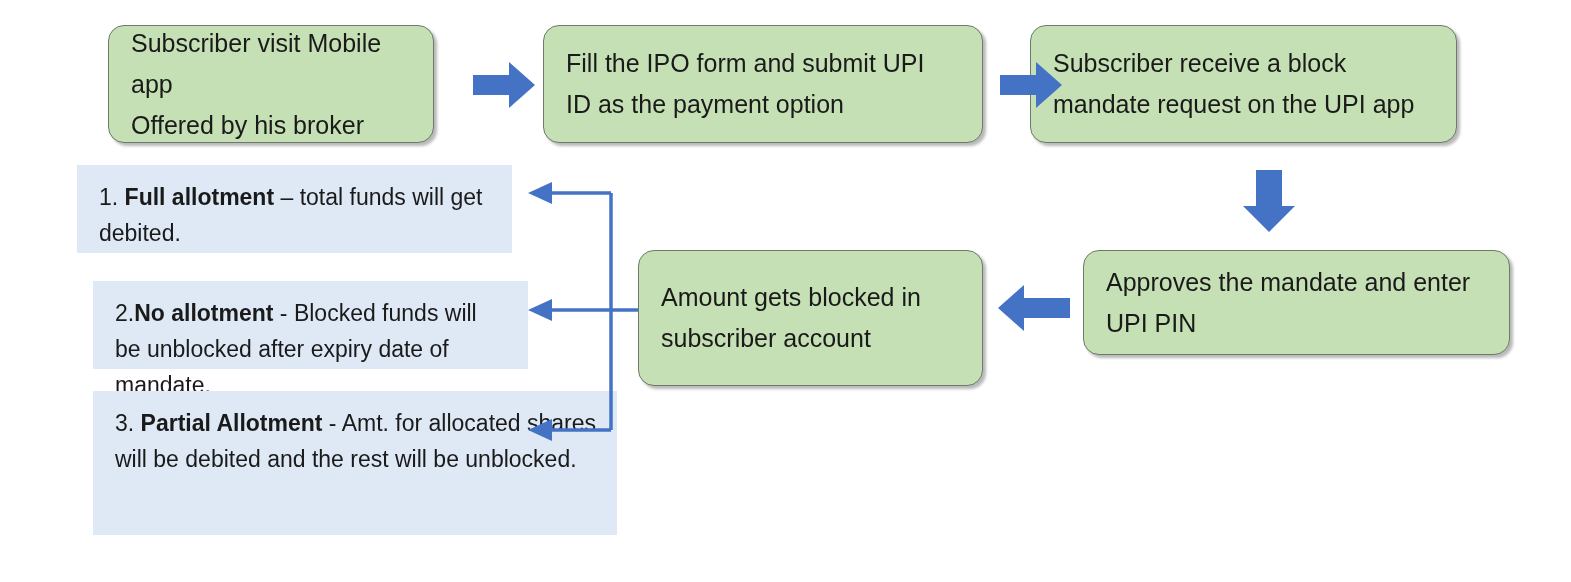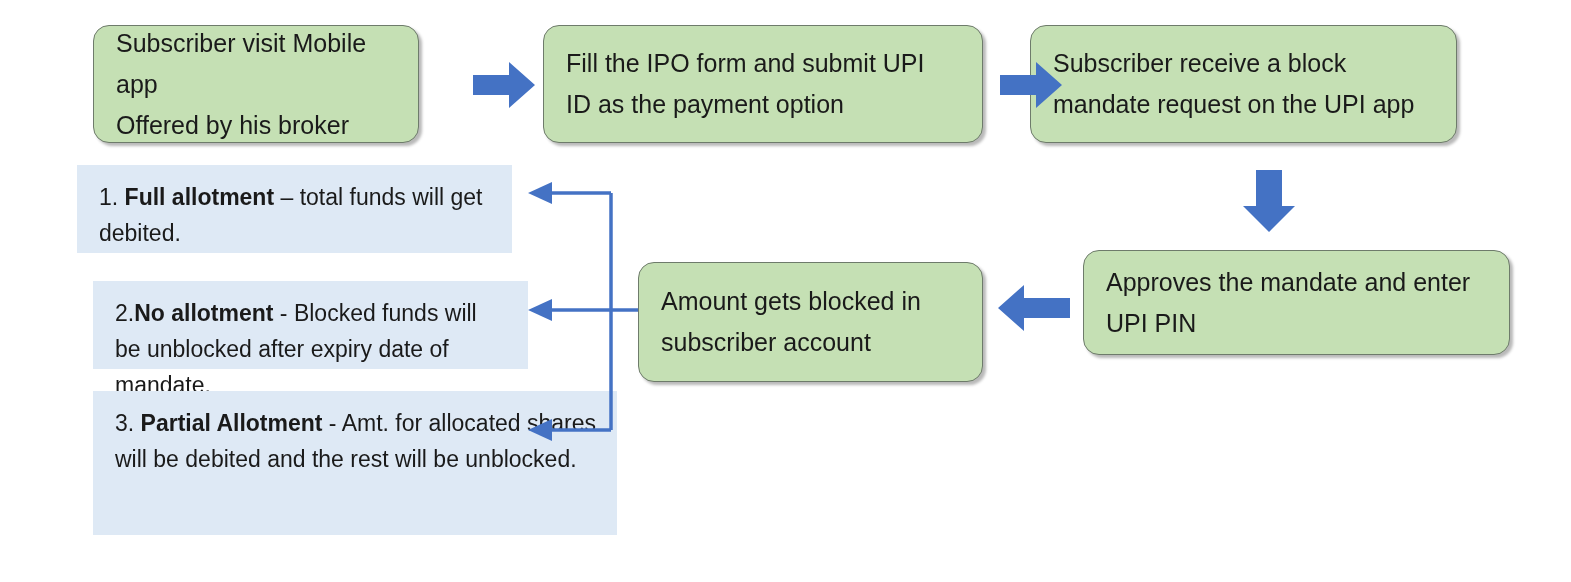--- a/index.html
+++ b/index.html
@@ -49,41 +49,41 @@
   .blockarrow{position:absolute;}
 
   
   #connectors{position:absolute;left:0;top:0;width:1571px;height:582px;}
 </style>
 </head>
 <body>
 
 <div id="stage">
 
-  <div class="gbox" style="left:93px;top:25px;width:326px;height:118px;">
+  <div class="gbox" style="left:108px;top:25px;width:326px;height:118px;">
     <div class="txt">Subscriber visit Mobile app
 Offered by his broker</div>
   </div>
 
   <div class="gbox" style="left:543px;top:25px;width:440px;height:118px;">
     <div class="txt">Fill the IPO form and submit UPI
 ID as the payment option</div>
   </div>
 
   <div class="gbox" style="left:1030px;top:25px;width:427px;height:118px;">
     <div class="txt">Subscriber receive a block
 mandate request on the UPI app</div>
   </div>
 
   <div class="gbox" style="left:1083px;top:250px;width:427px;height:105px;">
     <div class="txt">Approves the mandate and enter
 UPI PIN</div>
   </div>
 
-  <div class="gbox" style="left:638px;top:262px;width:345px;height:120px;">
+  <div class="gbox" style="left:638px;top:250px;width:345px;height:136px;">
     <div class="txt">Amount gets blocked in
 subscriber account</div>
   </div>
 
   <div class="bbox" style="left:77px;top:165px;width:435px;height:88px;">
     <div class="txt"><span>1. </span><b>Full allotment</b><span> – total funds will get debited.</span></div>
   </div>
 
   <div class="bbox" style="left:93px;top:281px;width:435px;height:88px;">
     <div class="txt"><span>2.</span><b>No allotment</b><span> - Blocked funds will be unblocked after expiry date of mandate.</span></div>

